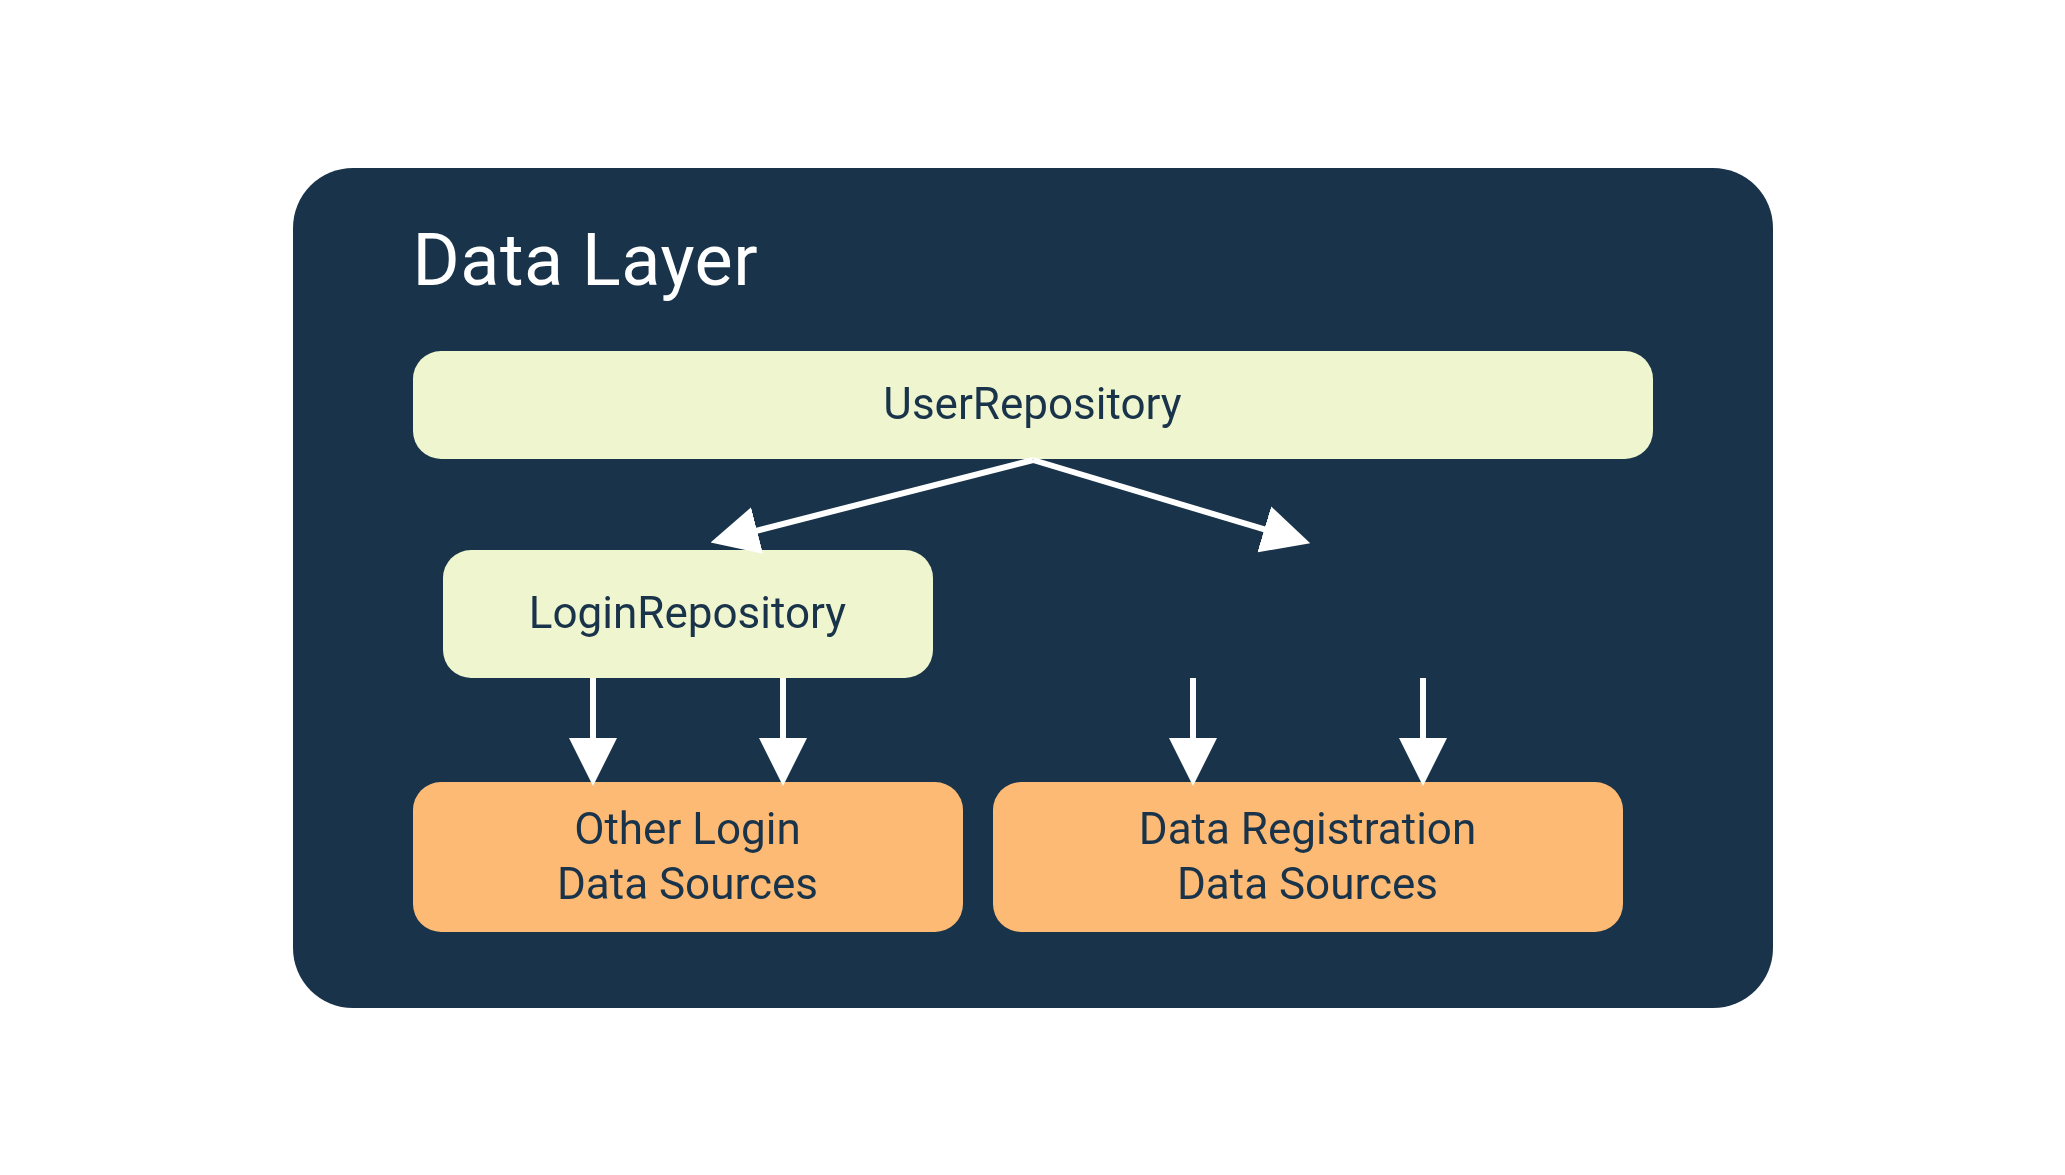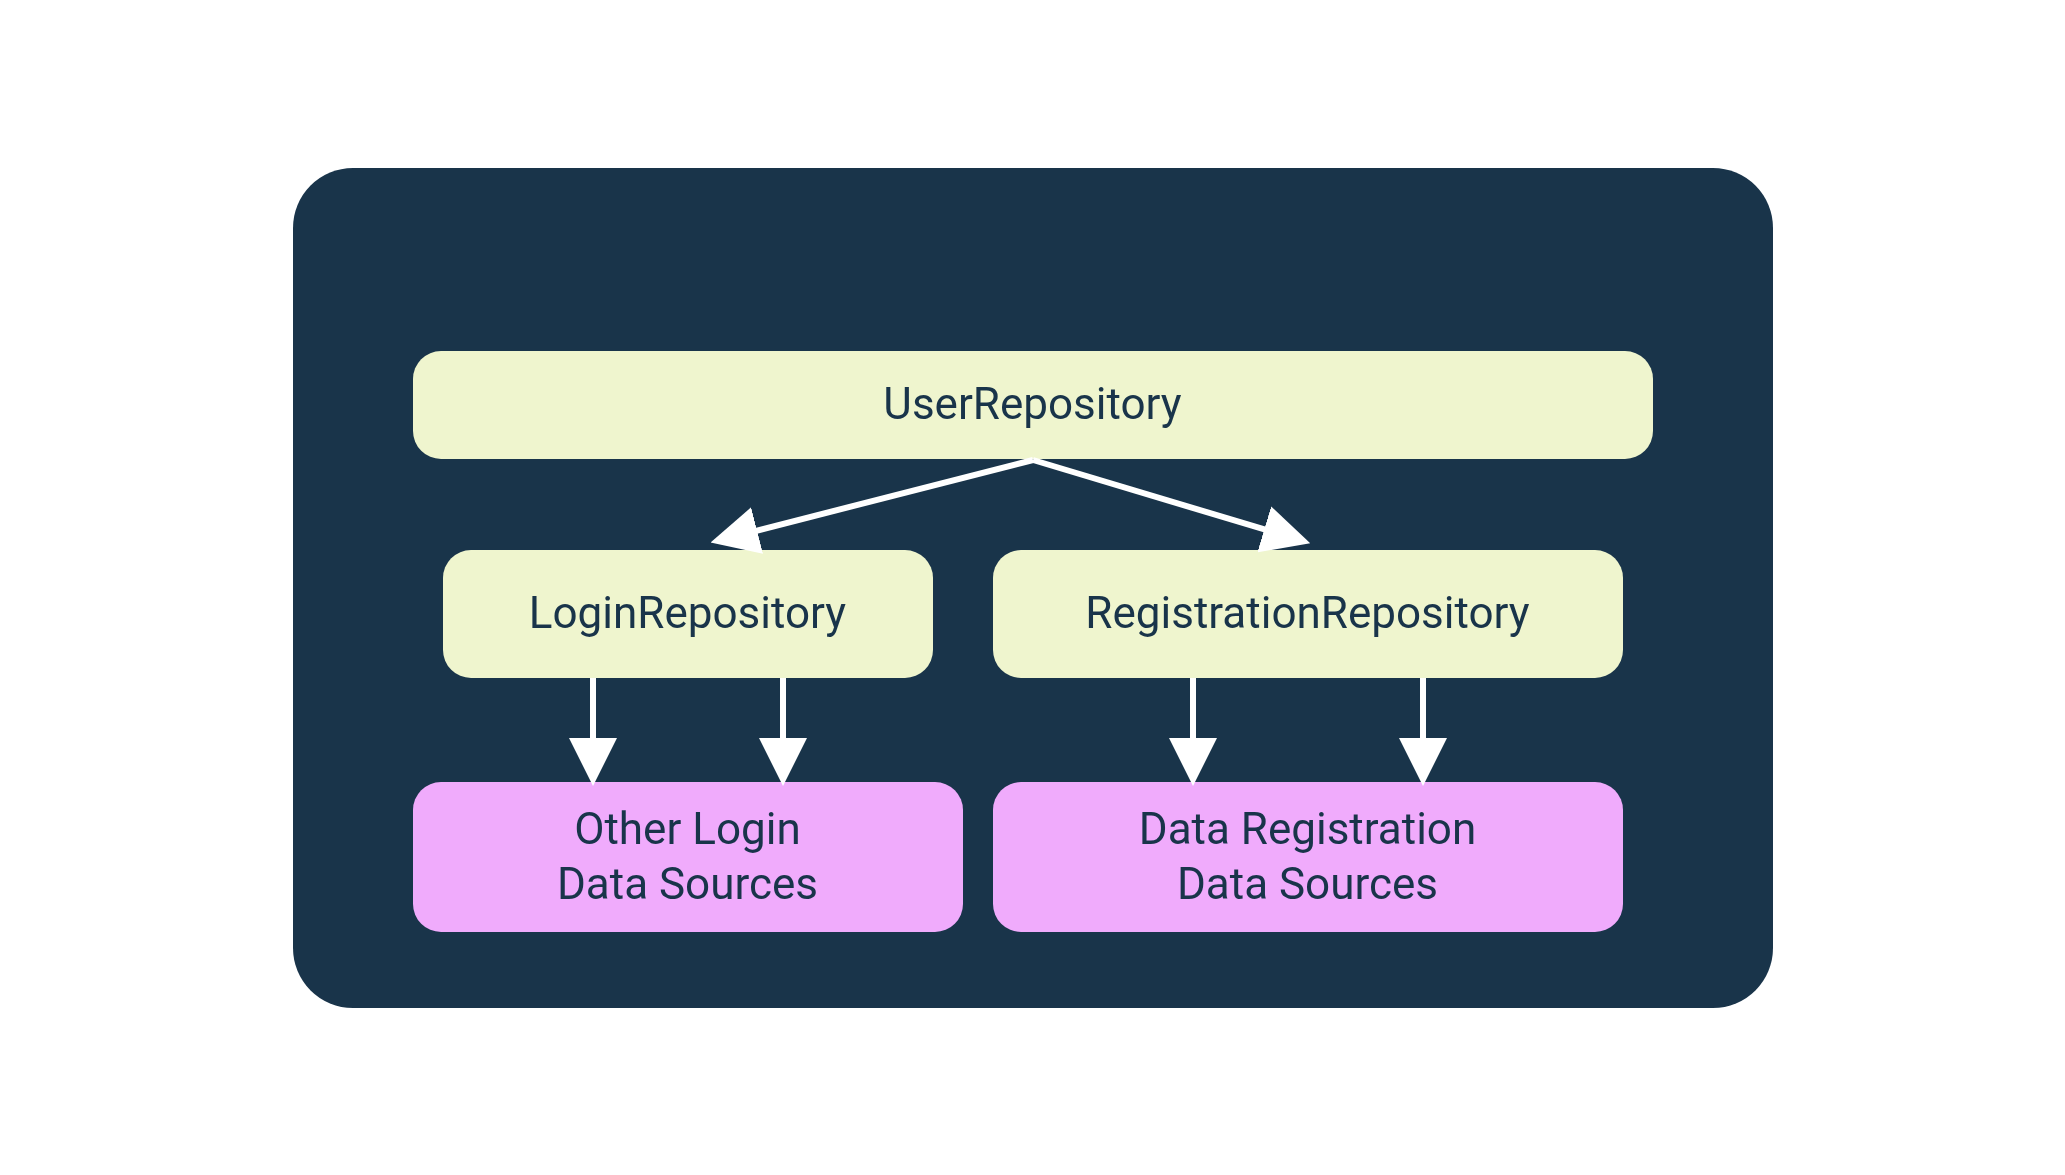--- a/index.html
+++ b/index.html
@@ -35,21 +35,21 @@
     align-items: center;
     justify-content: center;
     text-align: center;
     color: #19344a;
     font-size: 44px;
     font-weight: 400;
     line-height: 1.25;
     padding: 0 20px;
   }
   .box.green { background: #eff5ce; }
-  .box.blue  { background: #f0abfc; }
+  .box.blue  { background: #fdba74; }
 
   
   .user-repo {
     top: 183px; left: 120px; width: 1240px; height: 108px;
   }
   
   .login-repo {
     top: 382px; left: 150px; width: 490px; height: 128px;
   }
   .reg-repo {
@@ -68,32 +68,30 @@
     top: 0; left: 0;
     width: 100%; height: 100%;
     pointer-events: none;
   }
 </style>
 </head>
 <body>
 
 <div class="container">
 
+  <div class="title">Data Layer</div>
 
   <div class="box green user-repo">
     <span>UserRepository</span>
   </div>
 
   <div class="box green login-repo">
     <span>LoginRepository</span>
   </div>
 
-  <div class="box green reg-repo">
-    <span>RegistrationRepository</span>
-  </div>
 
   <div class="box blue login-ds">
     <span>
       <span>Other Login</span><br>
       <span>Data Sources</span>
     </span>
   </div>
 
   <div class="box blue reg-ds">
     <span>

